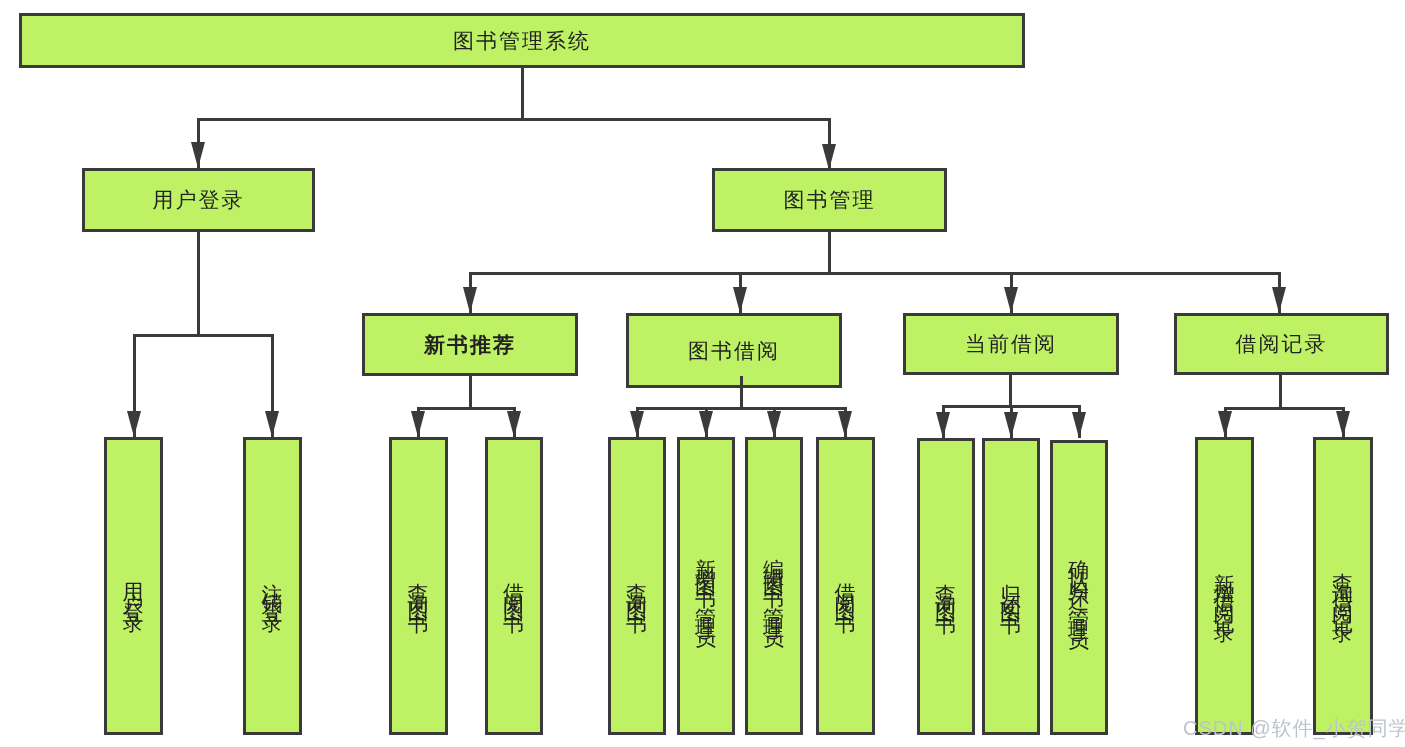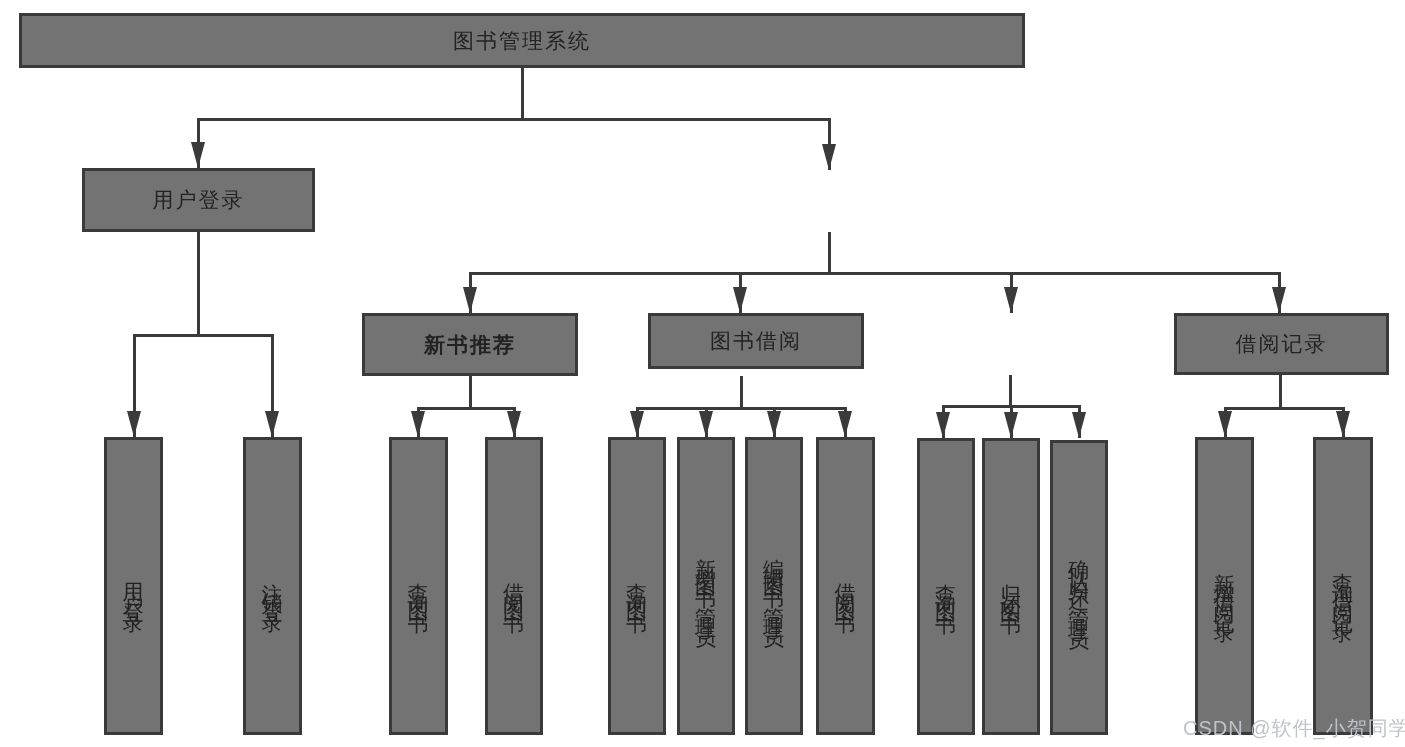--- a/index.html
+++ b/index.html
@@ -7,21 +7,21 @@
     position:relative;
     width:1405px;height:747px;
     background:#ffffff;
     font-family:"Liberation Sans","DejaVu Sans",sans-serif;
     overflow:hidden;
   }
   .box{
     position:absolute;
     box-sizing:border-box;
     border:3px solid #3a3a3a;
-    background:#737373;
+    background:#bef264;
     display:flex;align-items:center;justify-content:center;
   }
   .hlabel{
     font-size:21px;
     letter-spacing:2px;
     color:#222222;
     white-space:nowrap;
   }
   .vtext{
     writing-mode:vertical-rl;
@@ -53,26 +53,32 @@
 
 <div id="canvas">
 
   <div class="box" style="left:19px;top:13px;width:1006px;height:55px;">
     <span class="hlabel">图书管理系统</span>
   </div>
 
   <div class="box" style="left:82px;top:168px;width:233px;height:64px;">
     <span class="hlabel">用户登录</span>
   </div>
+  <div class="box" style="left:712px;top:168px;width:235px;height:64px;">
+    <span class="hlabel">图书管理</span>
+  </div>
 
   <div class="box" style="left:362px;top:313px;width:216px;height:63px;font-weight:bold;">
     <span class="hlabel">新书推荐</span>
   </div>
-  <div class="box" style="left:648px;top:313px;width:216px;height:56px;">
+  <div class="box" style="left:626px;top:313px;width:216px;height:75px;">
     <span class="hlabel">图书借阅</span>
+  </div>
+  <div class="box" style="left:903px;top:313px;width:216px;height:62px;">
+    <span class="hlabel">当前借阅</span>
   </div>
   <div class="box" style="left:1174px;top:313px;width:215px;height:62px;">
     <span class="hlabel">借阅记录</span>
   </div>
 
   <div class="box" style="left:104px;top:437px;width:59px;height:298px;">
     <span class="vtext">用户登录</span>
   </div>
   <div class="box" style="left:243px;top:437px;width:59px;height:298px;">
     <span class="vtext">注销登录</span>

